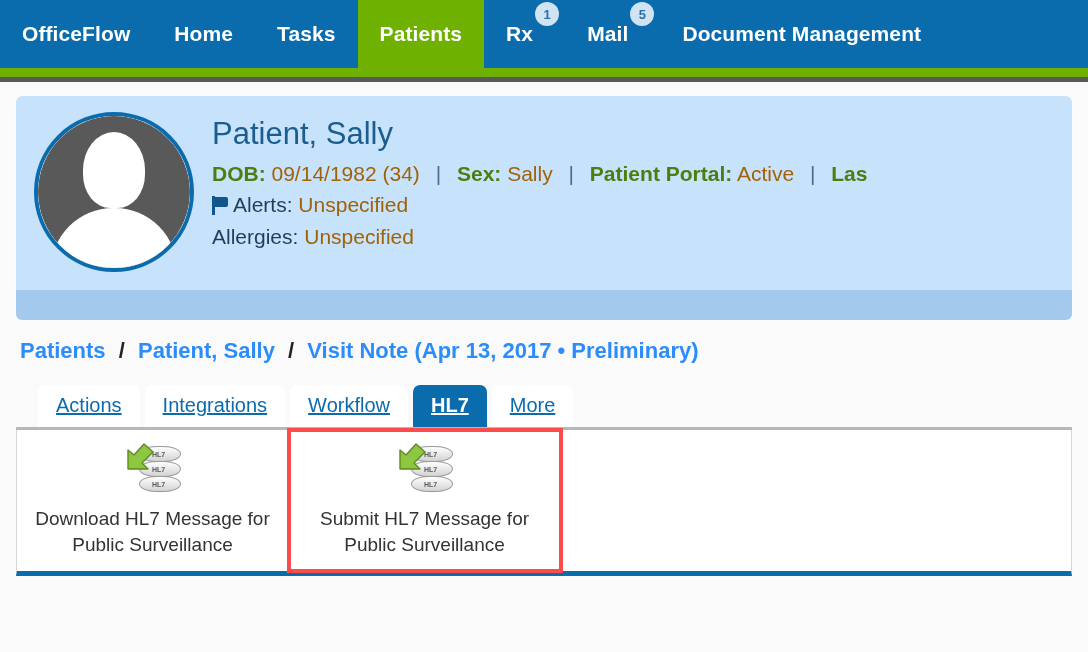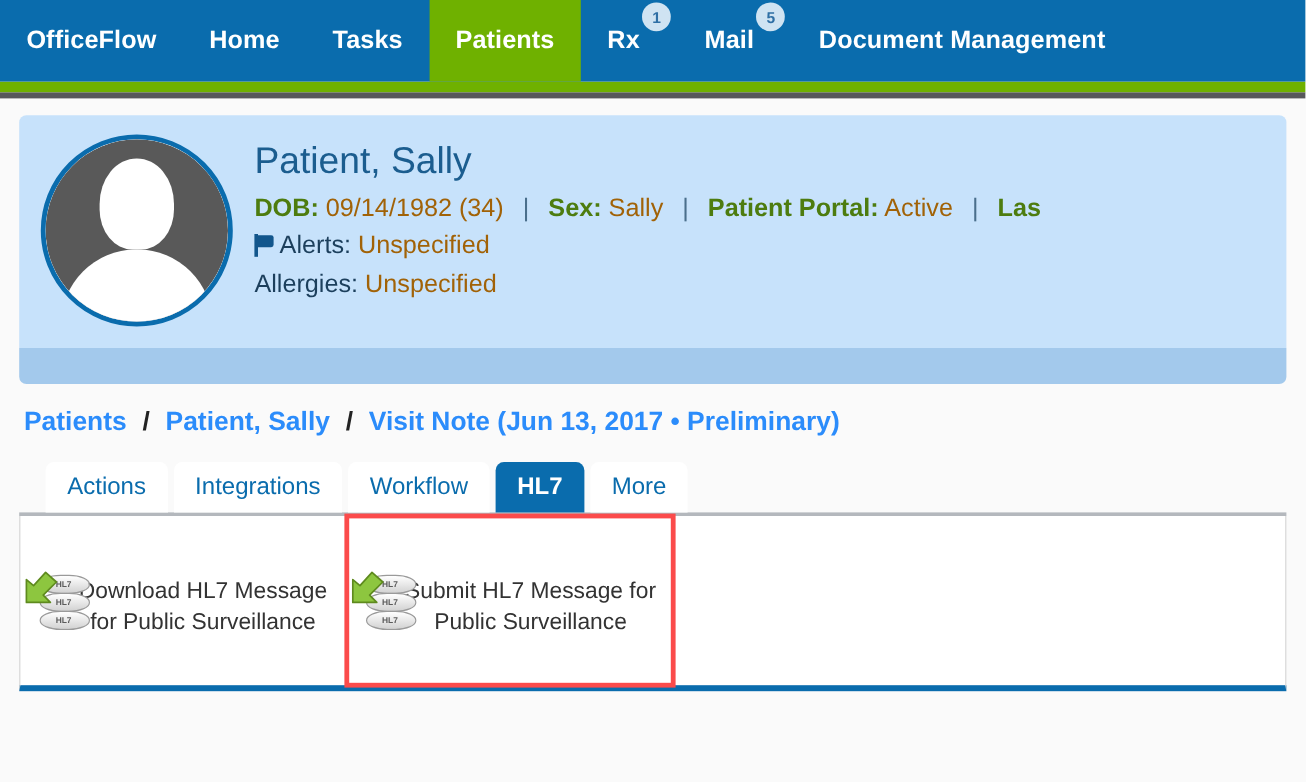--- a/index.html
+++ b/index.html
@@ -163,21 +163,22 @@
     background: #ffffff;
     color: #0a6cad;
     font-size: 20px;
     padding: 8px 18px 8px 18px;
     border-radius: 7px 7px 0 0;
     margin-right: 5px;
     cursor: pointer;
     line-height: 1.25;
     height: 42px;
     display: flex;
-    align-items: flex-end;
+    align-items: flex-start;
+    text-decoration: underline;
   }
   .tab.active {
     background: #0a6cad;
     color: #ffffff;
     font-weight: bold;
   }
 
   
   .panel {
     background: #ffffff;
@@ -187,21 +188,21 @@
     height: 146px;
     display: flex;
     align-items: stretch;
     position: relative;
   }
   .action-card {
     width: 272px;
     flex: 0 0 272px;
     border-right: 1px solid #dcdcdc;
     display: flex;
-    flex-direction: row;
+    flex-direction: column;
     align-items: center;
     justify-content: flex-start;
     padding-top: 10px;
     cursor: pointer;
     position: relative;
   }
   .action-card.highlighted {
     outline: 4px solid #fb4b4b;
     outline-offset: -2px;
     z-index: 2;
@@ -314,21 +315,21 @@
       </div>
     </div>
   </div>
   <div class="pt-subbar"></div>
 
   <div class="breadcrumb">
     <a>Patients</a>
     <span class="slash">/</span>
     <a>Patient, Sally</a>
     <span class="slash">/</span>
-    <a>Visit Note (Jun 13, 2017 • Preliminary)</a>
+    <a>Visit Note (Apr 13, 2017 • Preliminary)</a>
   </div>
 
   <div class="tabstrip">
     <div class="tab">
       <span>Actions</span>
     </div>
     <div class="tab">
       <span>Integrations</span>
     </div>
     <div class="tab">

